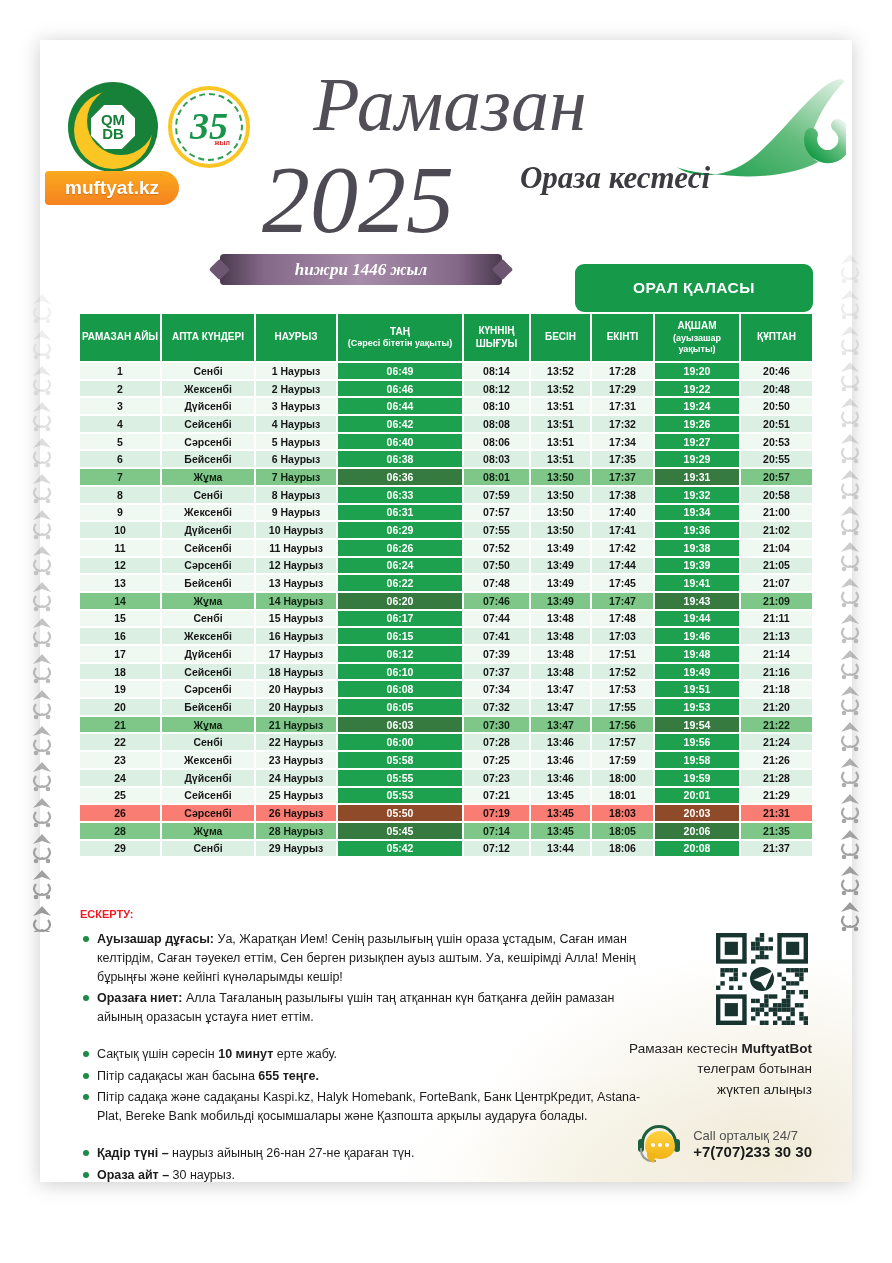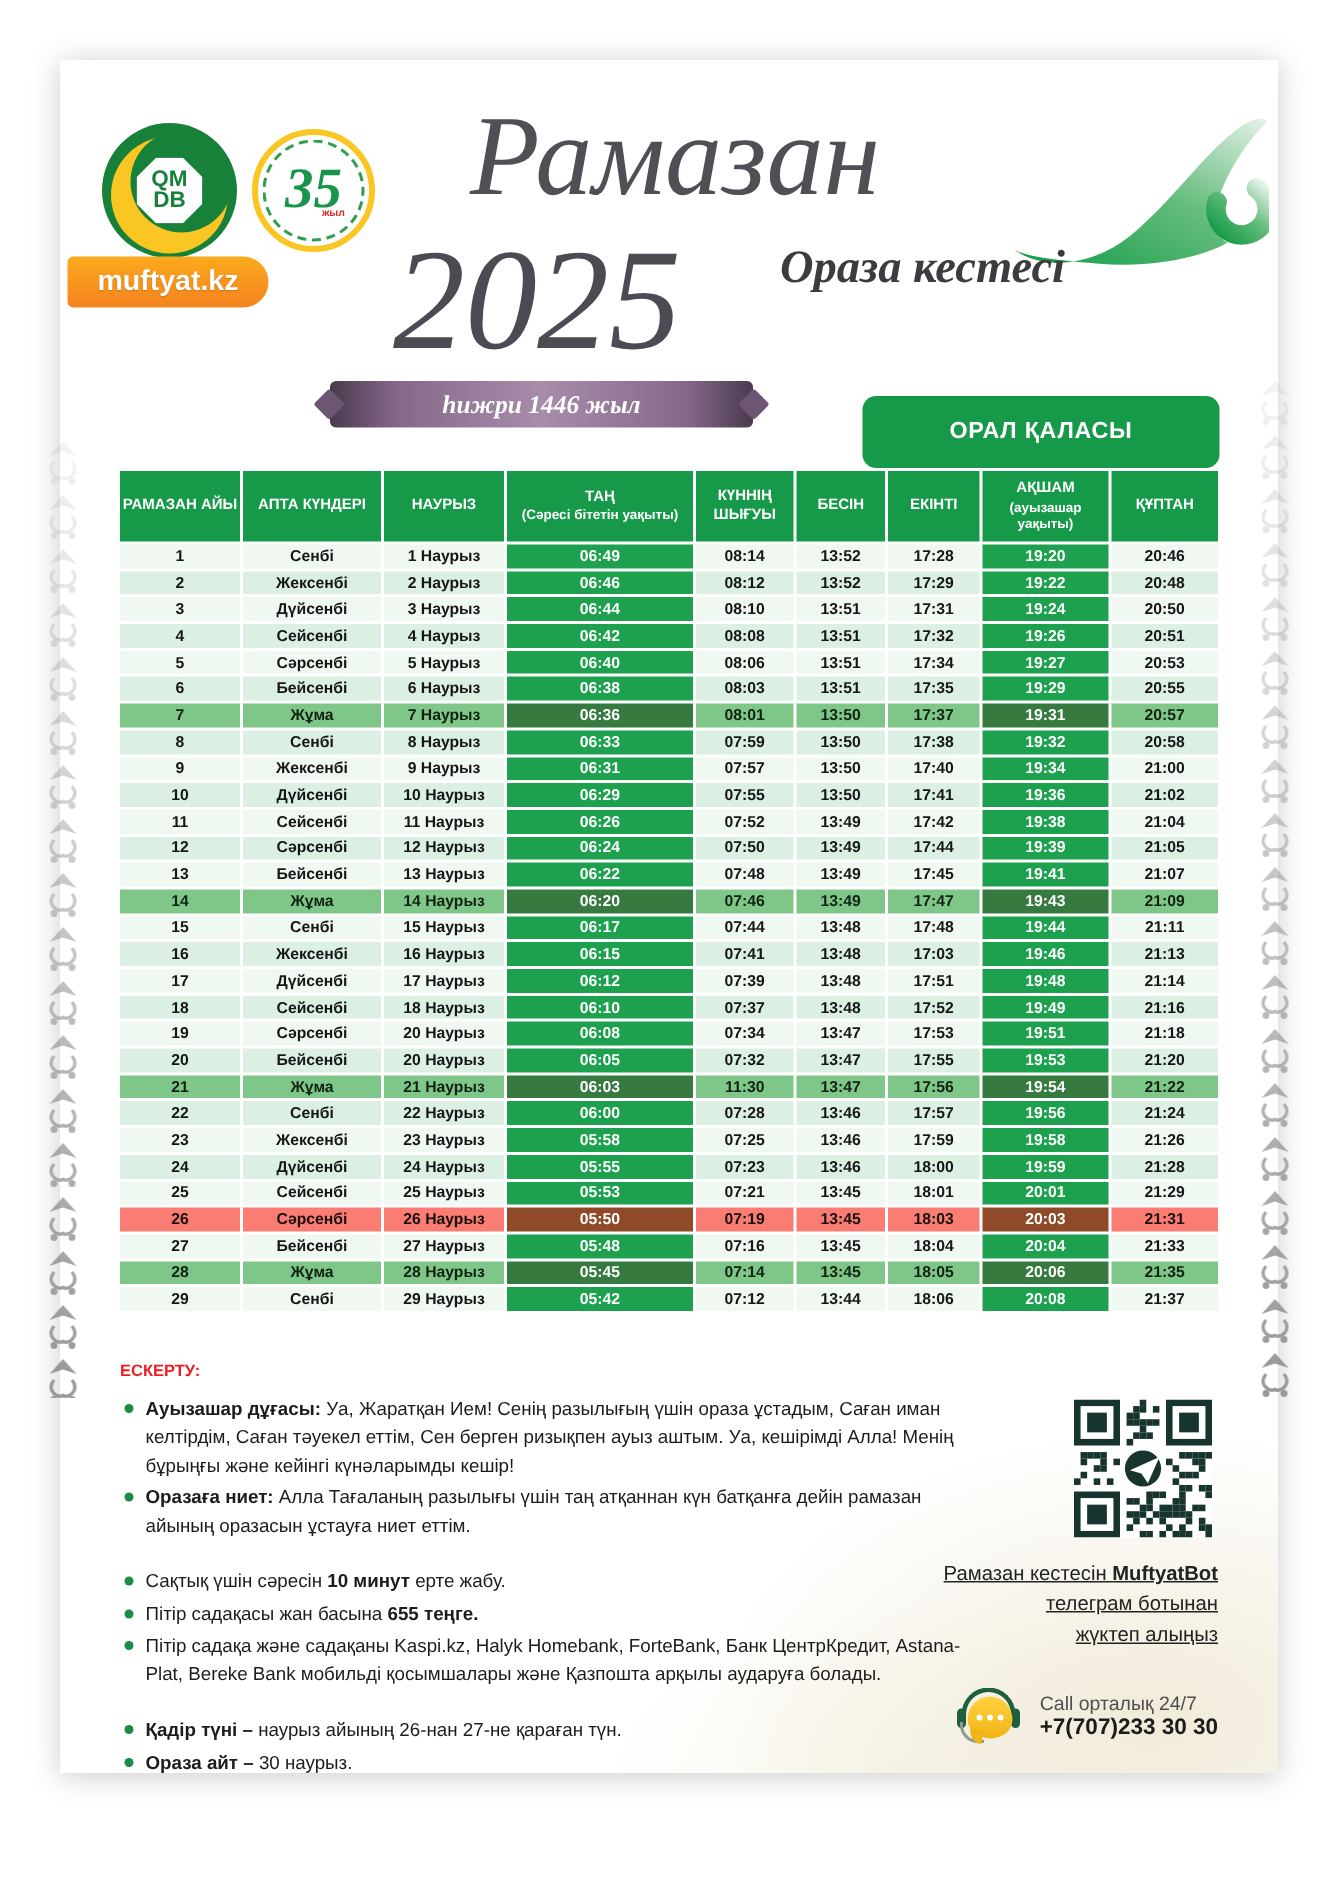--- a/index.html
+++ b/index.html
@@ -80,21 +80,21 @@
   .notes{position:absolute;left:40px;top:868px;width:575px;z-index:1;}
   .notes-heading{color:#ed1c24;font-weight:bold;font-size:11px;margin-bottom:10px;}
   .notes-list{list-style:none;margin:0;padding:0;font-size:12.5px;line-height:1.5;color:#1c1c1c;}
   .notes-list li{position:relative;padding-left:17px;margin:3px 0;}
   .notes-list li::before{content:"";position:absolute;left:3px;top:6px;width:6px;height:6px;border-radius:50%;background:#1d8a45;}
   .notes-list li.gap{margin-top:18px;}
   
   .footer-right{position:absolute;right:40px;top:893px;width:200px;z-index:1;}
   .qr-wrap{display:flex;justify-content:flex-end;padding-right:4px;}
   .qr{width:92px;height:92px;}
-  .qr-caption{margin-top:14px;text-align:right;font-size:13.5px;color:#222;line-height:1.5;text-decoration:underline;}
+  .qr-caption{margin-top:14px;text-align:right;font-size:13.5px;color:#222;line-height:1.5;}
   .call-row{margin-top:24px;display:flex;align-items:center;justify-content:flex-end;gap:10px;}
   .call-icon{position:relative;width:46px;height:40px;flex:0 0 auto;}
   .ci-band{position:absolute;left:4px;top:1px;width:36px;height:18px;border:3.5px solid #1d5f3f;
     border-bottom:none;border-radius:19px 19px 0 0;box-sizing:border-box;}
   .ci-ear{position:absolute;top:15px;width:6px;height:13px;border-radius:3px;background:#1d5f3f;}
   .ci-ear.l{left:1px;} .ci-ear.r{right:3px;}
   .ci-arm{position:absolute;left:3px;bottom:2px;width:14px;height:12px;border:2px solid #8e9a94;
     border-top:none;border-right:none;border-radius:0 0 0 12px;}
   .ci-bubble{position:absolute;left:8px;top:7px;width:30px;height:28px;
     background:linear-gradient(#ffd23f,#f0b416);border-radius:50% 50% 48% 52%/55% 55% 45% 45%;}
@@ -450,21 +450,21 @@
             <td>13:47</td>
             <td>17:55</td>
             <td class="col-aqsham">19:53</td>
             <td>21:20</td>
           </tr>
           <tr class="friday">
             <td>21</td>
             <td>Жұма</td>
             <td>21 Наурыз</td>
             <td class="col-tan">06:03</td>
-            <td>11:30</td>
+            <td>07:30</td>
             <td>13:47</td>
             <td>17:56</td>
             <td class="col-aqsham">19:54</td>
             <td>21:22</td>
           </tr>
           <tr class="normal">
             <td>22</td>
             <td>Сенбі</td>
             <td>22 Наурыз</td>
             <td class="col-tan">06:00</td>
@@ -510,31 +510,20 @@
           <tr class="qadr">
             <td>26</td>
             <td>Сәрсенбі</td>
             <td>26 Наурыз</td>
             <td class="col-tan">05:50</td>
             <td>07:19</td>
             <td>13:45</td>
             <td>18:03</td>
             <td class="col-aqsham">20:03</td>
             <td>21:31</td>
-          </tr>
-          <tr class="normal">
-            <td>27</td>
-            <td>Бейсенбі</td>
-            <td>27 Наурыз</td>
-            <td class="col-tan">05:48</td>
-            <td>07:16</td>
-            <td>13:45</td>
-            <td>18:04</td>
-            <td class="col-aqsham">20:04</td>
-            <td>21:33</td>
           </tr>
           <tr class="friday">
             <td>28</td>
             <td>Жұма</td>
             <td>28 Наурыз</td>
             <td class="col-tan">05:45</td>
             <td>07:14</td>
             <td>13:45</td>
             <td>18:05</td>
             <td class="col-aqsham">20:06</td>

